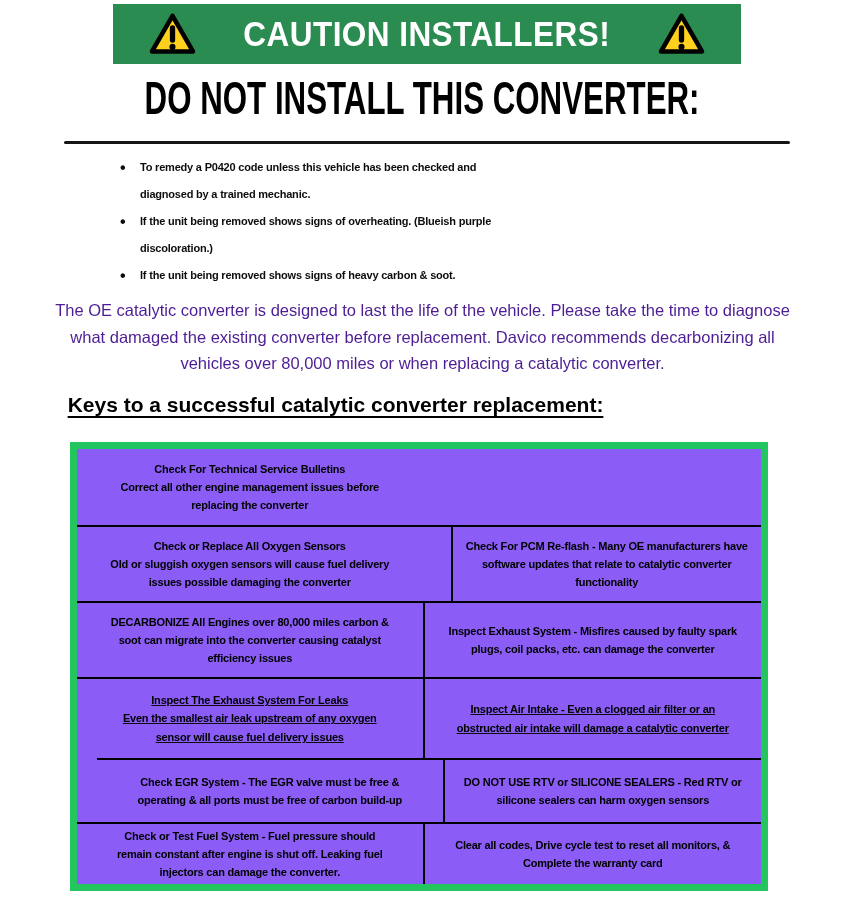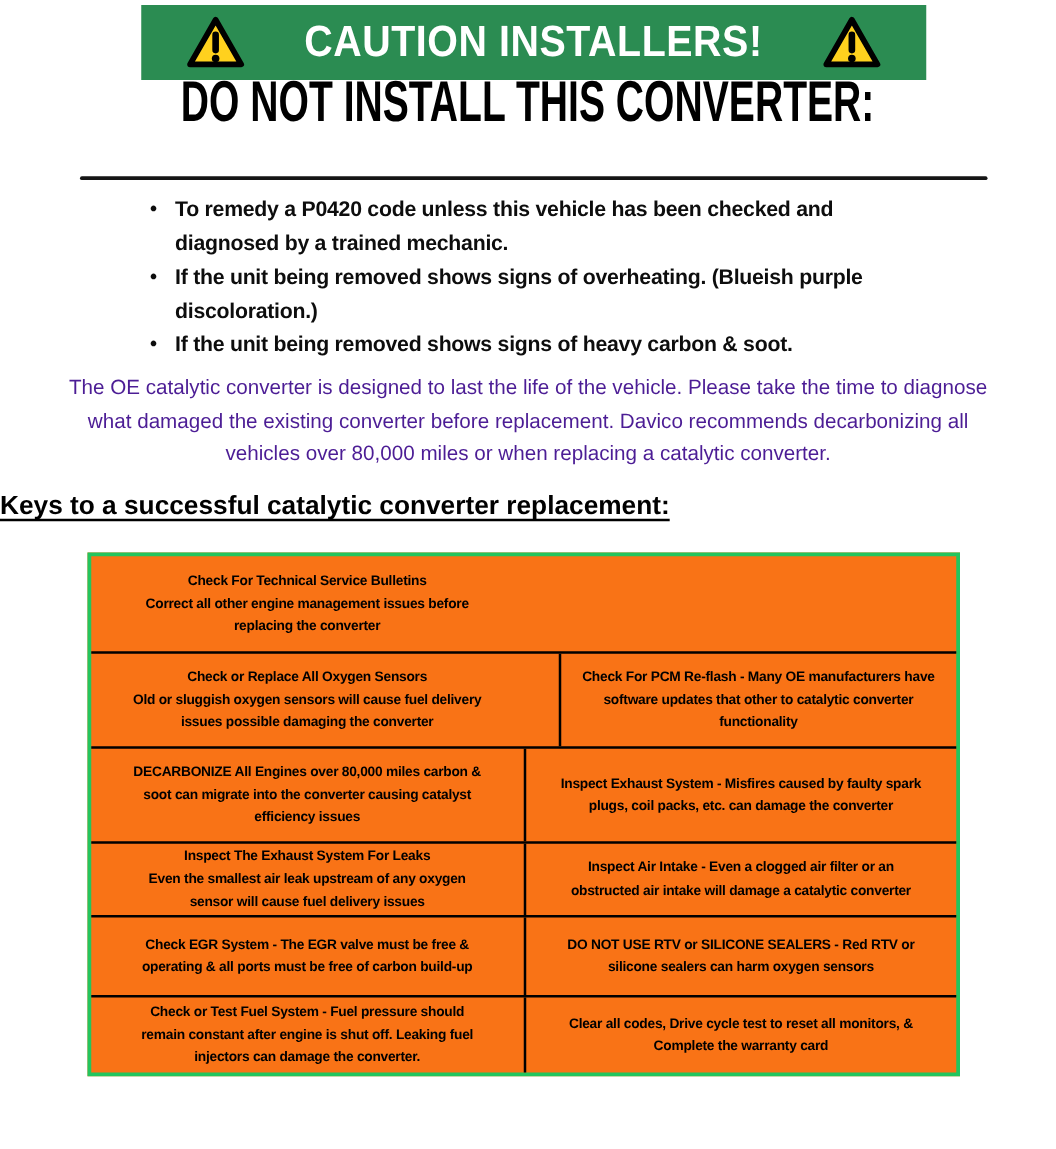--- a/index.html
+++ b/index.html
@@ -14,61 +14,61 @@
     position:absolute; left:113px; top:4px; width:628px; height:60px;
     background:#2b8c52; display:flex; align-items:center; justify-content:center; gap:26px;
   }
   .banner-text {
     display:inline-block; color:#ffffff; font-weight:700; font-size:35px;
     transform:scaleX(0.90); transform-origin:50% 50%; white-space:nowrap; letter-spacing:0.5px;
   }
   .tri { display:flex; align-items:center; }
 
   
-  .main-heading { position:absolute; left:0; top:55px; width:845px; text-align:center; }
+  .main-heading { position:absolute; left:0; top:72px; width:845px; text-align:center; }
   .condense {
     display:inline-block; font-size:46px; font-weight:700; line-height:52px;
     transform:scaleX(0.68); transform-origin:50% 50%; white-space:nowrap; color:#000;
   }
 
   .divider { position:absolute; left:64px; top:141px; width:726px; height:3px; background:#151515; border-radius:2px; }
 
   
   .warnings {
     position:absolute; left:120px; top:154px; width:680px; list-style:none;
-    font-size:17px; font-weight:700; line-height:27px; letter-spacing:-0.2px;
+    font-size:11px; font-weight:700; line-height:27px; letter-spacing:-0.2px;
   }
   .warnings li { position:relative; padding-left:20px; white-space:pre-line; }
   .warnings li::before { content:"•"; position:absolute; left:0; top:0; font-size:16px; }
 
   
   .intro {
     position:absolute; left:0; top:297px; width:845px; text-align:center;
     font-size:16.5px; font-weight:400; line-height:26.5px; color:#4c1d95; white-space:pre-line;
   }
 
   
-  .keys-heading { position:absolute; left:0; top:390px; width:671px; }
+  .keys-heading { position:absolute; left:0; top:390px; width:671px; text-align:center; }
   .keys-heading span {
     font-size:21px; font-weight:700; color:#000;
     text-decoration:underline; text-decoration-thickness:2px; text-underline-offset:4px;
   }
 
   
   .table {
     position:absolute; left:70px; top:442px; width:698px;
-    border:3px solid #22c55e; background:#f97316;
+    border:7px solid #22c55e; background:#8b5cf6;
   }
   .trow { display:flex; }
   .trow + .trow { border-top:2.5px solid #000; }
   .trow:nth-child(1){ height:76px; }
   .trow:nth-child(2){ height:76px;gap:28px; }
   .trow:nth-child(3){ height:76px; }
-  .trow:nth-child(4){ height:59px; }
-  .trow:nth-child(5){ height:64px; }
+  .trow:nth-child(4){ height:81px;text-decoration:underline; }
+  .trow:nth-child(5){ height:64px;margin-left:20px; }
   .trow:nth-child(6){ height:62px; }
   .tcell {
     flex:0 0 345.5px; display:flex; align-items:center; justify-content:center;
     text-align:center; padding:2px 8px; white-space:pre-line;
     font-size:11px; font-weight:700; line-height:1.65; letter-spacing:-0.2px; color:#000;
   }
   .tcell.right { flex:1; border-left:2.5px solid #000; }
   .trow:first-child .tcell.right { font-size:13.5px; }
 </style>
 </head>
@@ -116,21 +116,21 @@
     <div class="trow">
       <div class="tcell left">Check For Technical Service Bulletins
 Correct all other engine management issues before
 replacing the converter</div>
     </div>
     <div class="trow">
       <div class="tcell left">Check or Replace All Oxygen Sensors
 Old or sluggish oxygen sensors will cause fuel delivery
 issues possible damaging the converter</div>
       <div class="tcell right">Check For PCM Re-flash - Many OE manufacturers have
-software updates that other to catalytic converter
+software updates that relate to catalytic converter
 functionality</div>
     </div>
     <div class="trow">
       <div class="tcell left">DECARBONIZE All Engines over 80,000 miles carbon &amp;
 soot can migrate into the converter causing catalyst
 efficiency issues</div>
       <div class="tcell right">Inspect Exhaust System - Misfires caused by faulty spark
 plugs, coil packs, etc. can damage the converter</div>
     </div>
     <div class="trow">

